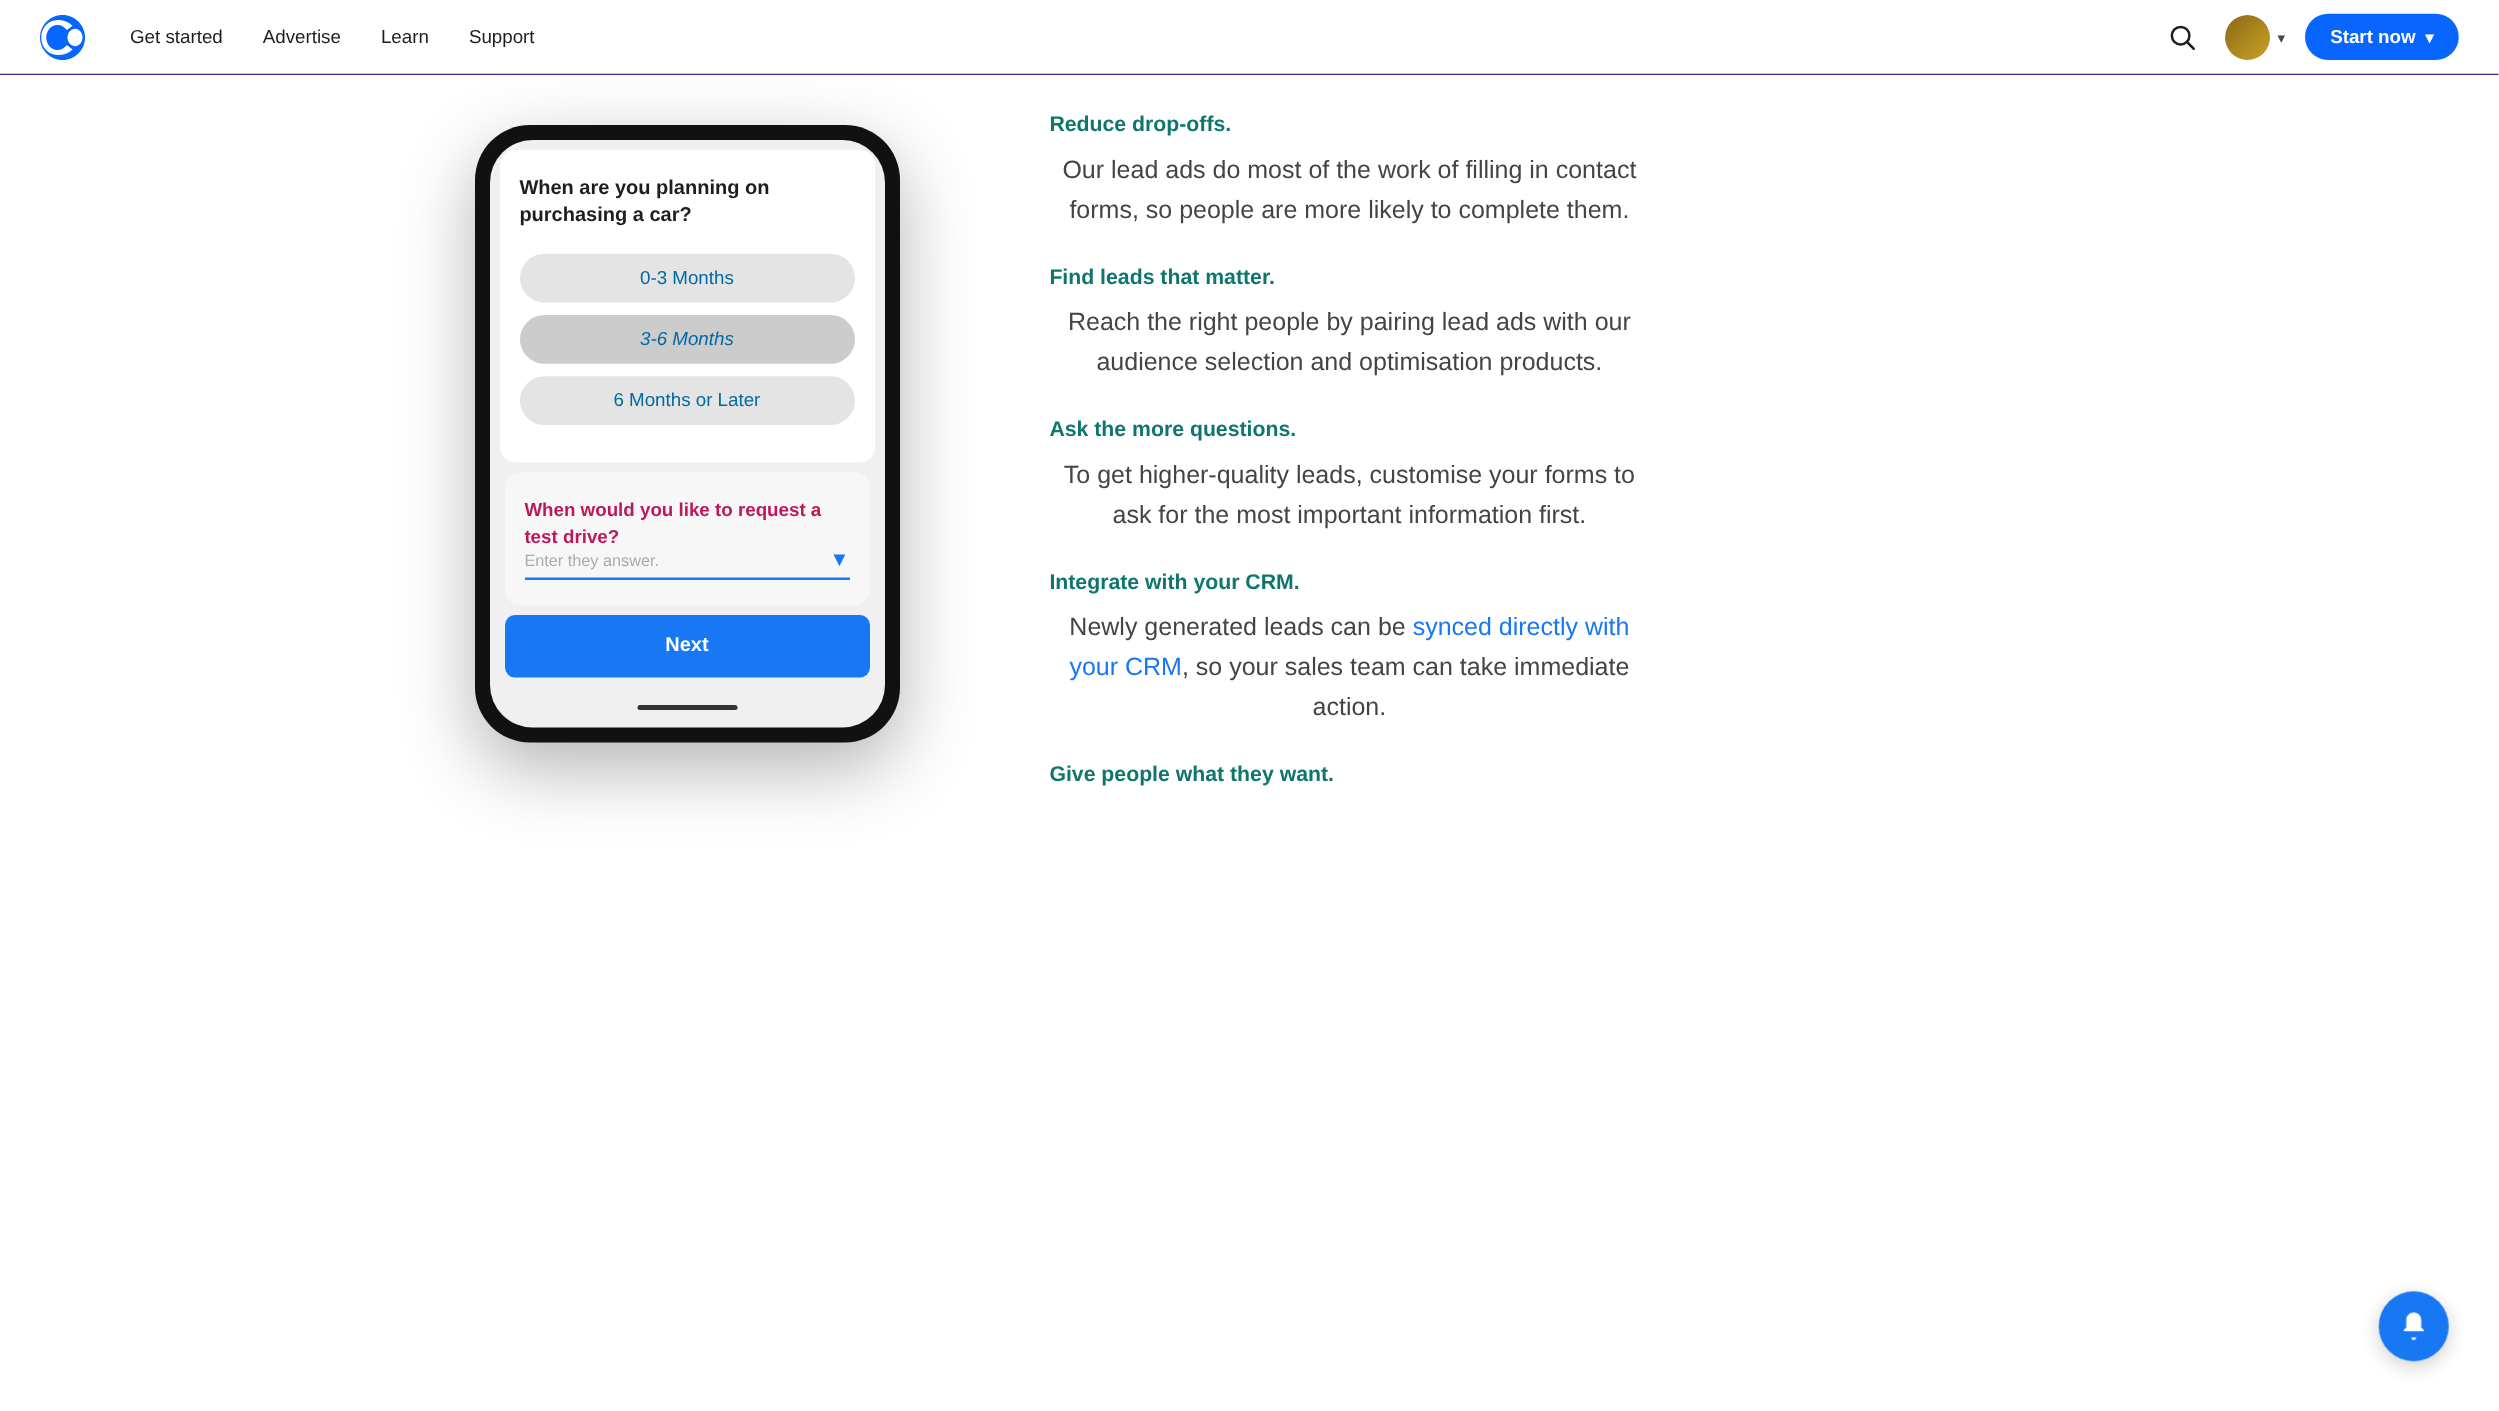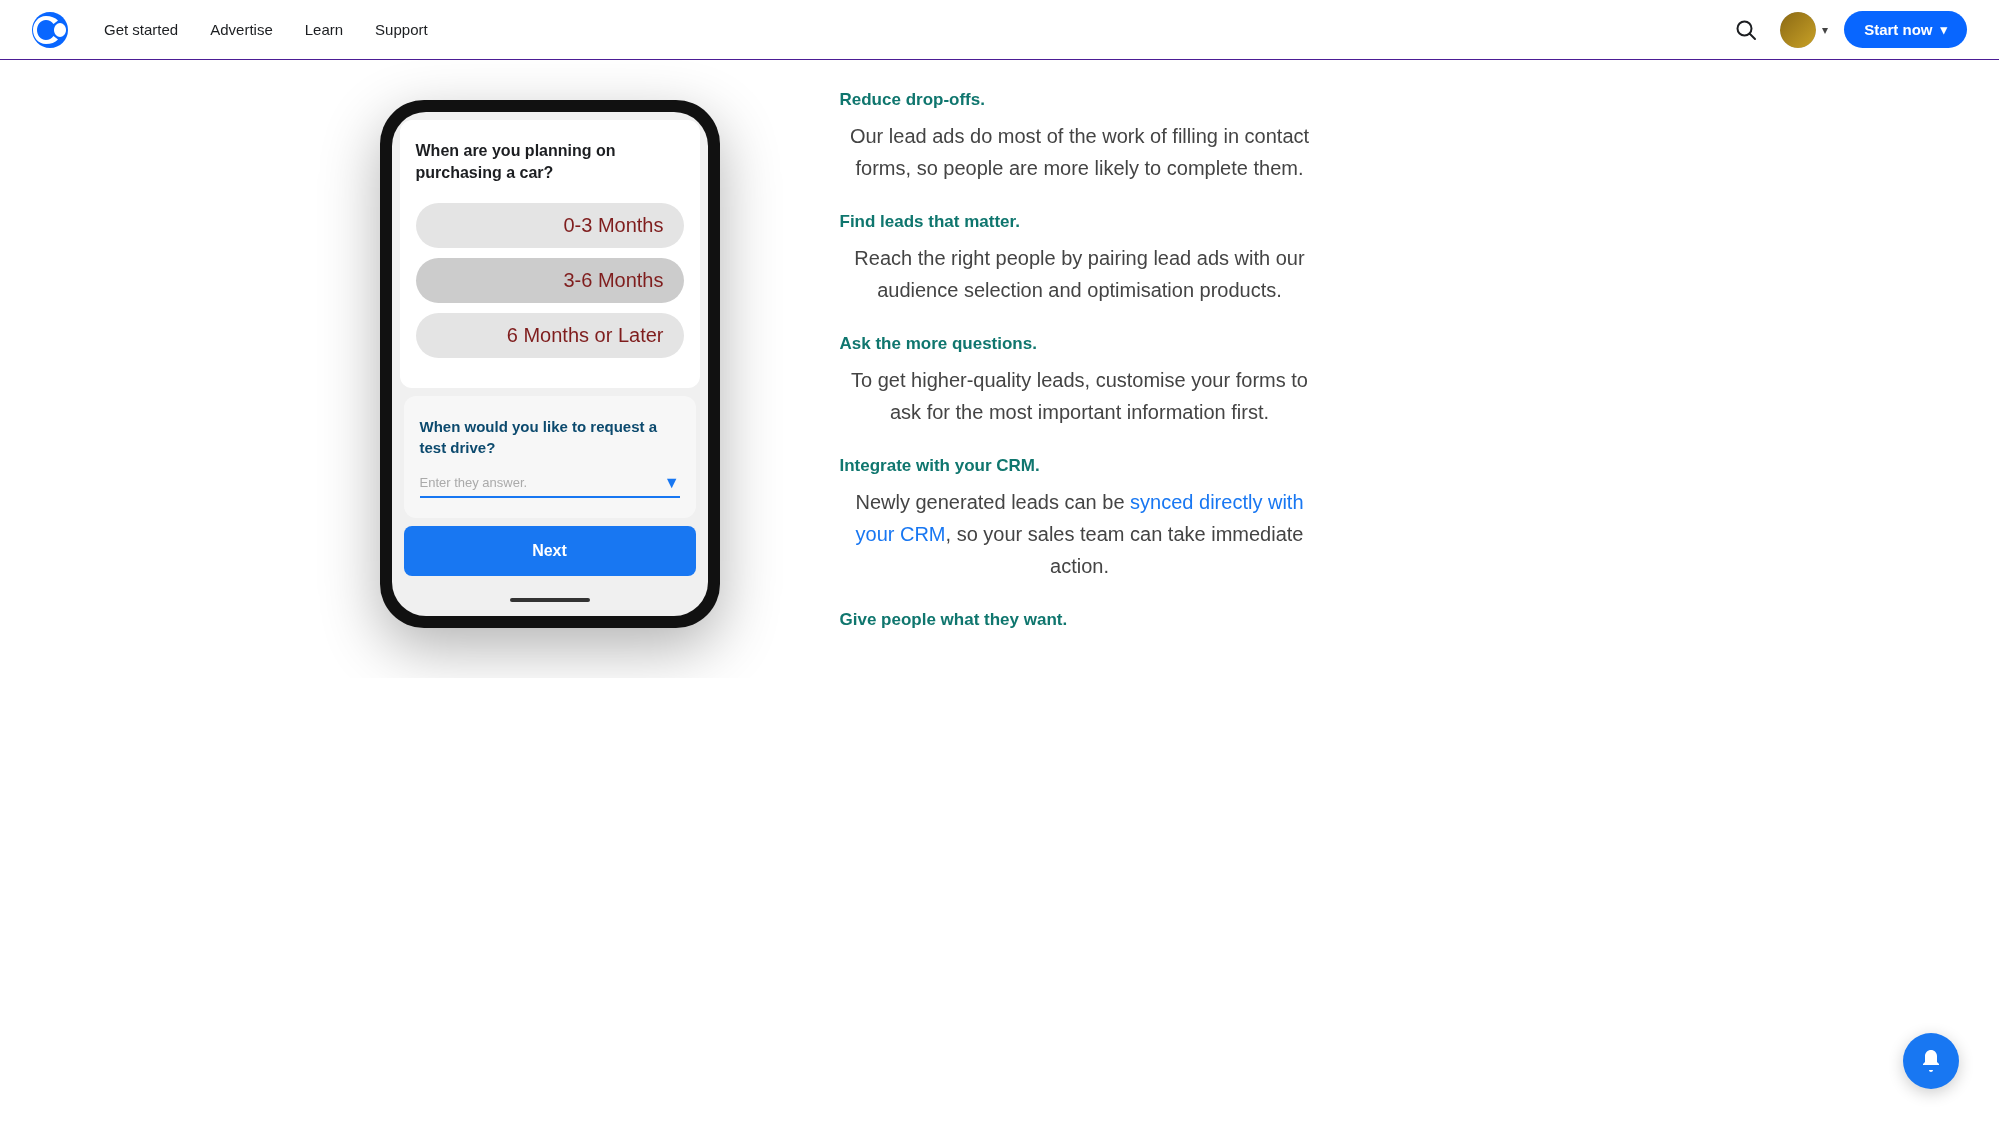--- a/index.html
+++ b/index.html
@@ -155,41 +155,42 @@
       color: #1c1e21;
       margin-bottom: 18px;
       line-height: 1.4;
     }
     .phone-option-btn {
       display: block;
       width: 100%;
       background: #e4e4e4;
       border-radius: 24px;
       padding: 11px 20px;
-      text-align: right;
-      font-size: 20px;
-      color: #7f1d1d;
+      text-align: center;
+      font-size: 15px;
+      color: #0369a1;
       margin-bottom: 10px;
       cursor: pointer;
       border: none;
     }
     .phone-option-btn.active {
       background: #ccc;
+      font-style: italic;
     }
     .phone-section-gray {
       background: #f7f7f7;
       margin: 0 12px 8px 12px;
       border-radius: 12px;
       padding: 20px 16px;
     }
     .phone-input-label {
       font-size: 15px;
       font-weight: 600;
-      color: #0c4a6e;
-      margin-bottom: 16px;
+      color: #be185d;
+      margin-bottom: 0;
       line-height: 1.4;
     }
     .phone-input-row {
       display: flex;
       align-items: center;
       border-bottom: 2px solid #1877f2;
       padding-bottom: 4px;
       margin-bottom: 0;
     }
     .phone-input-text {

